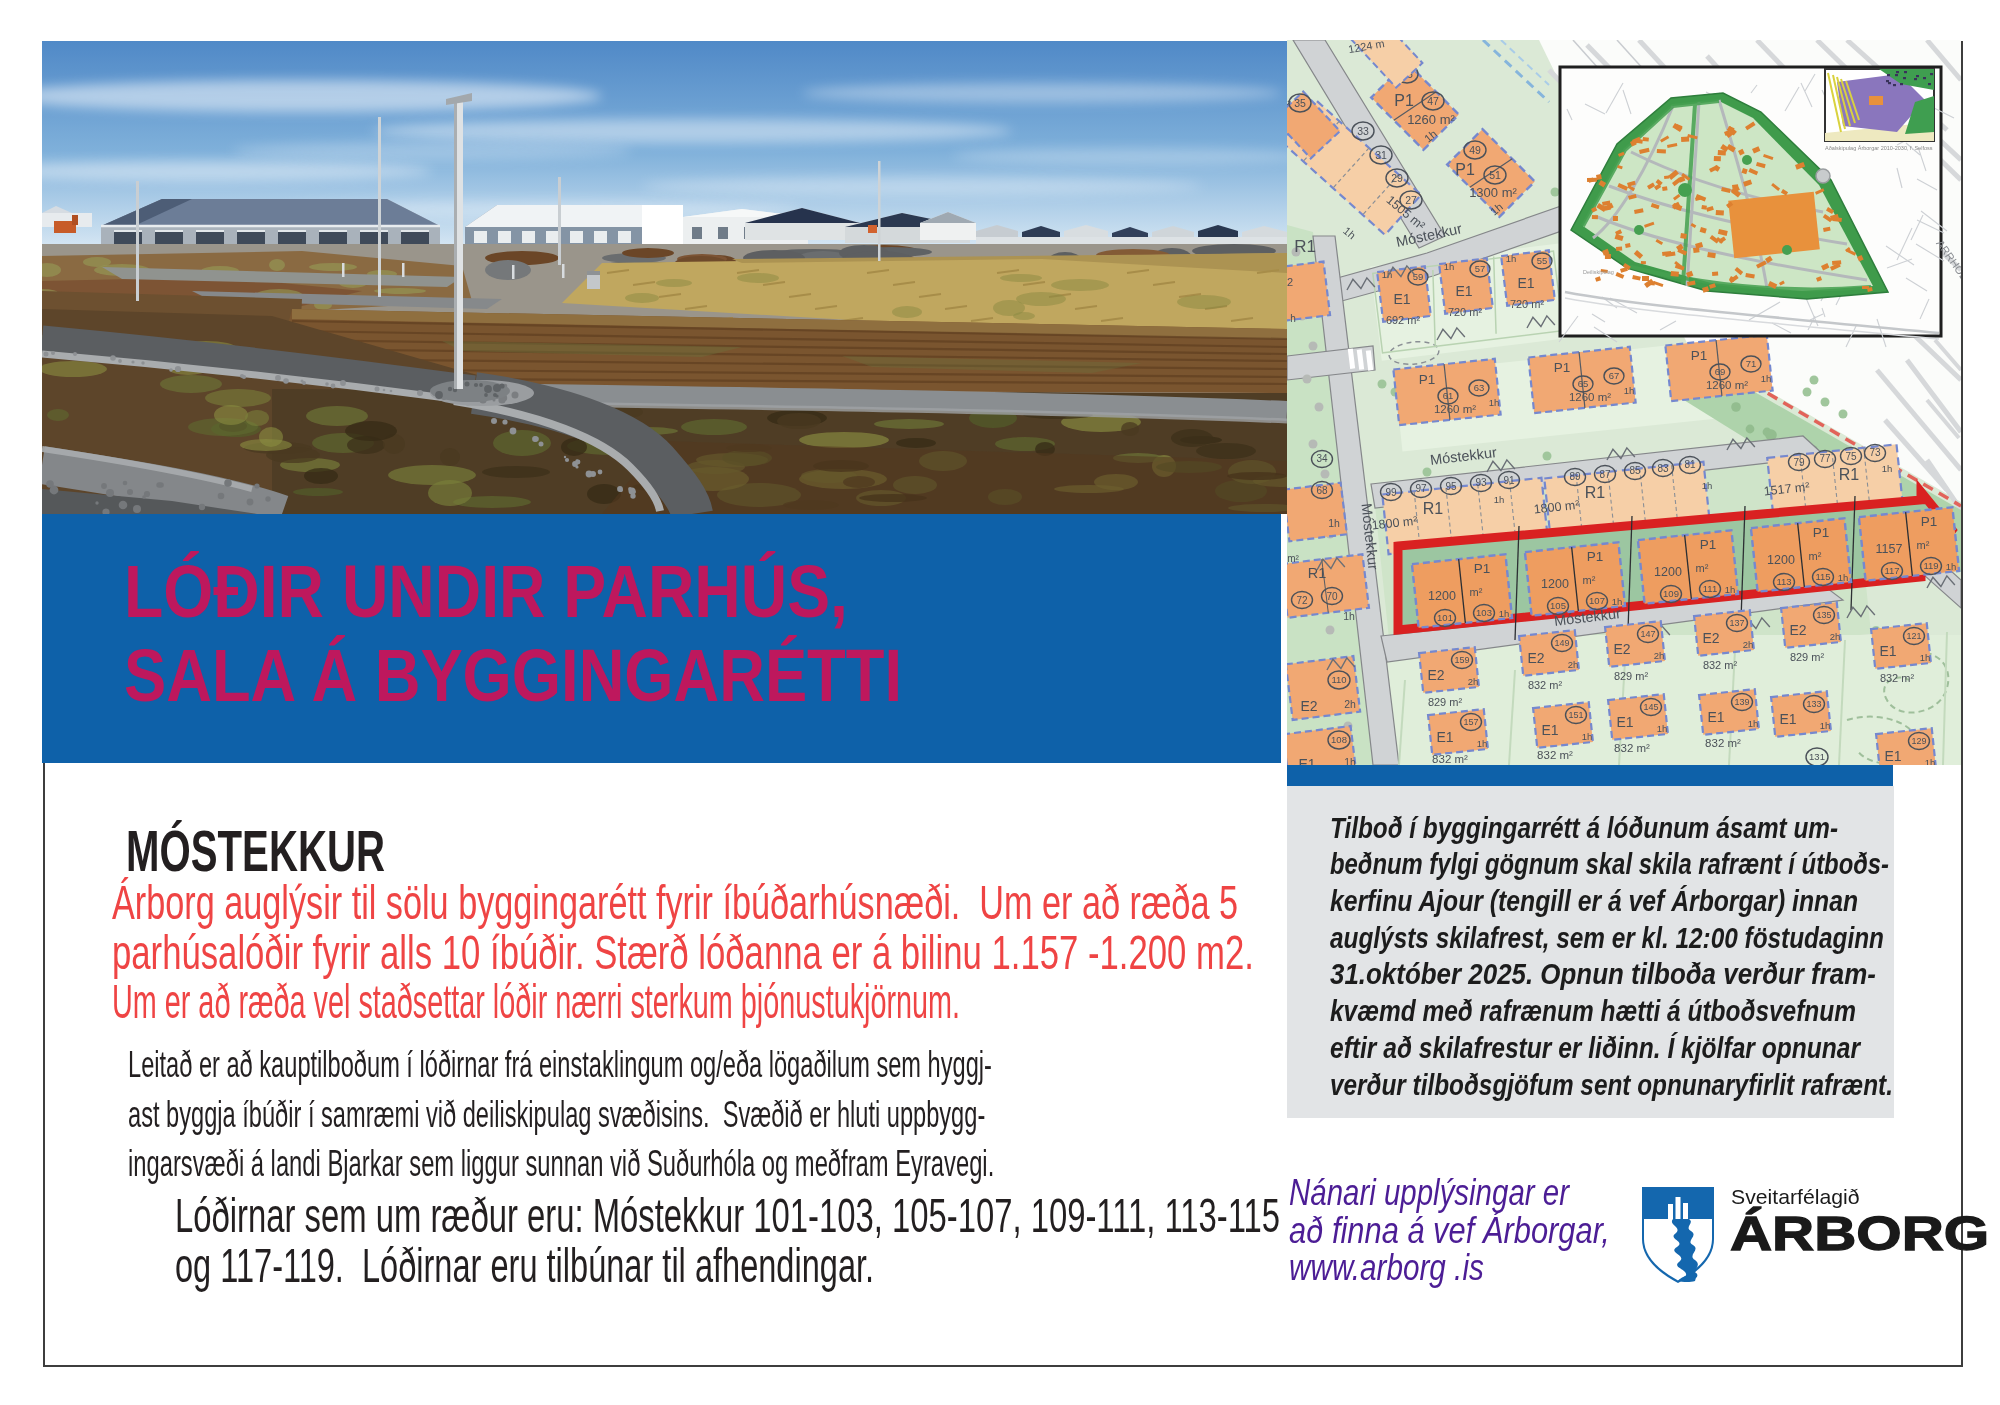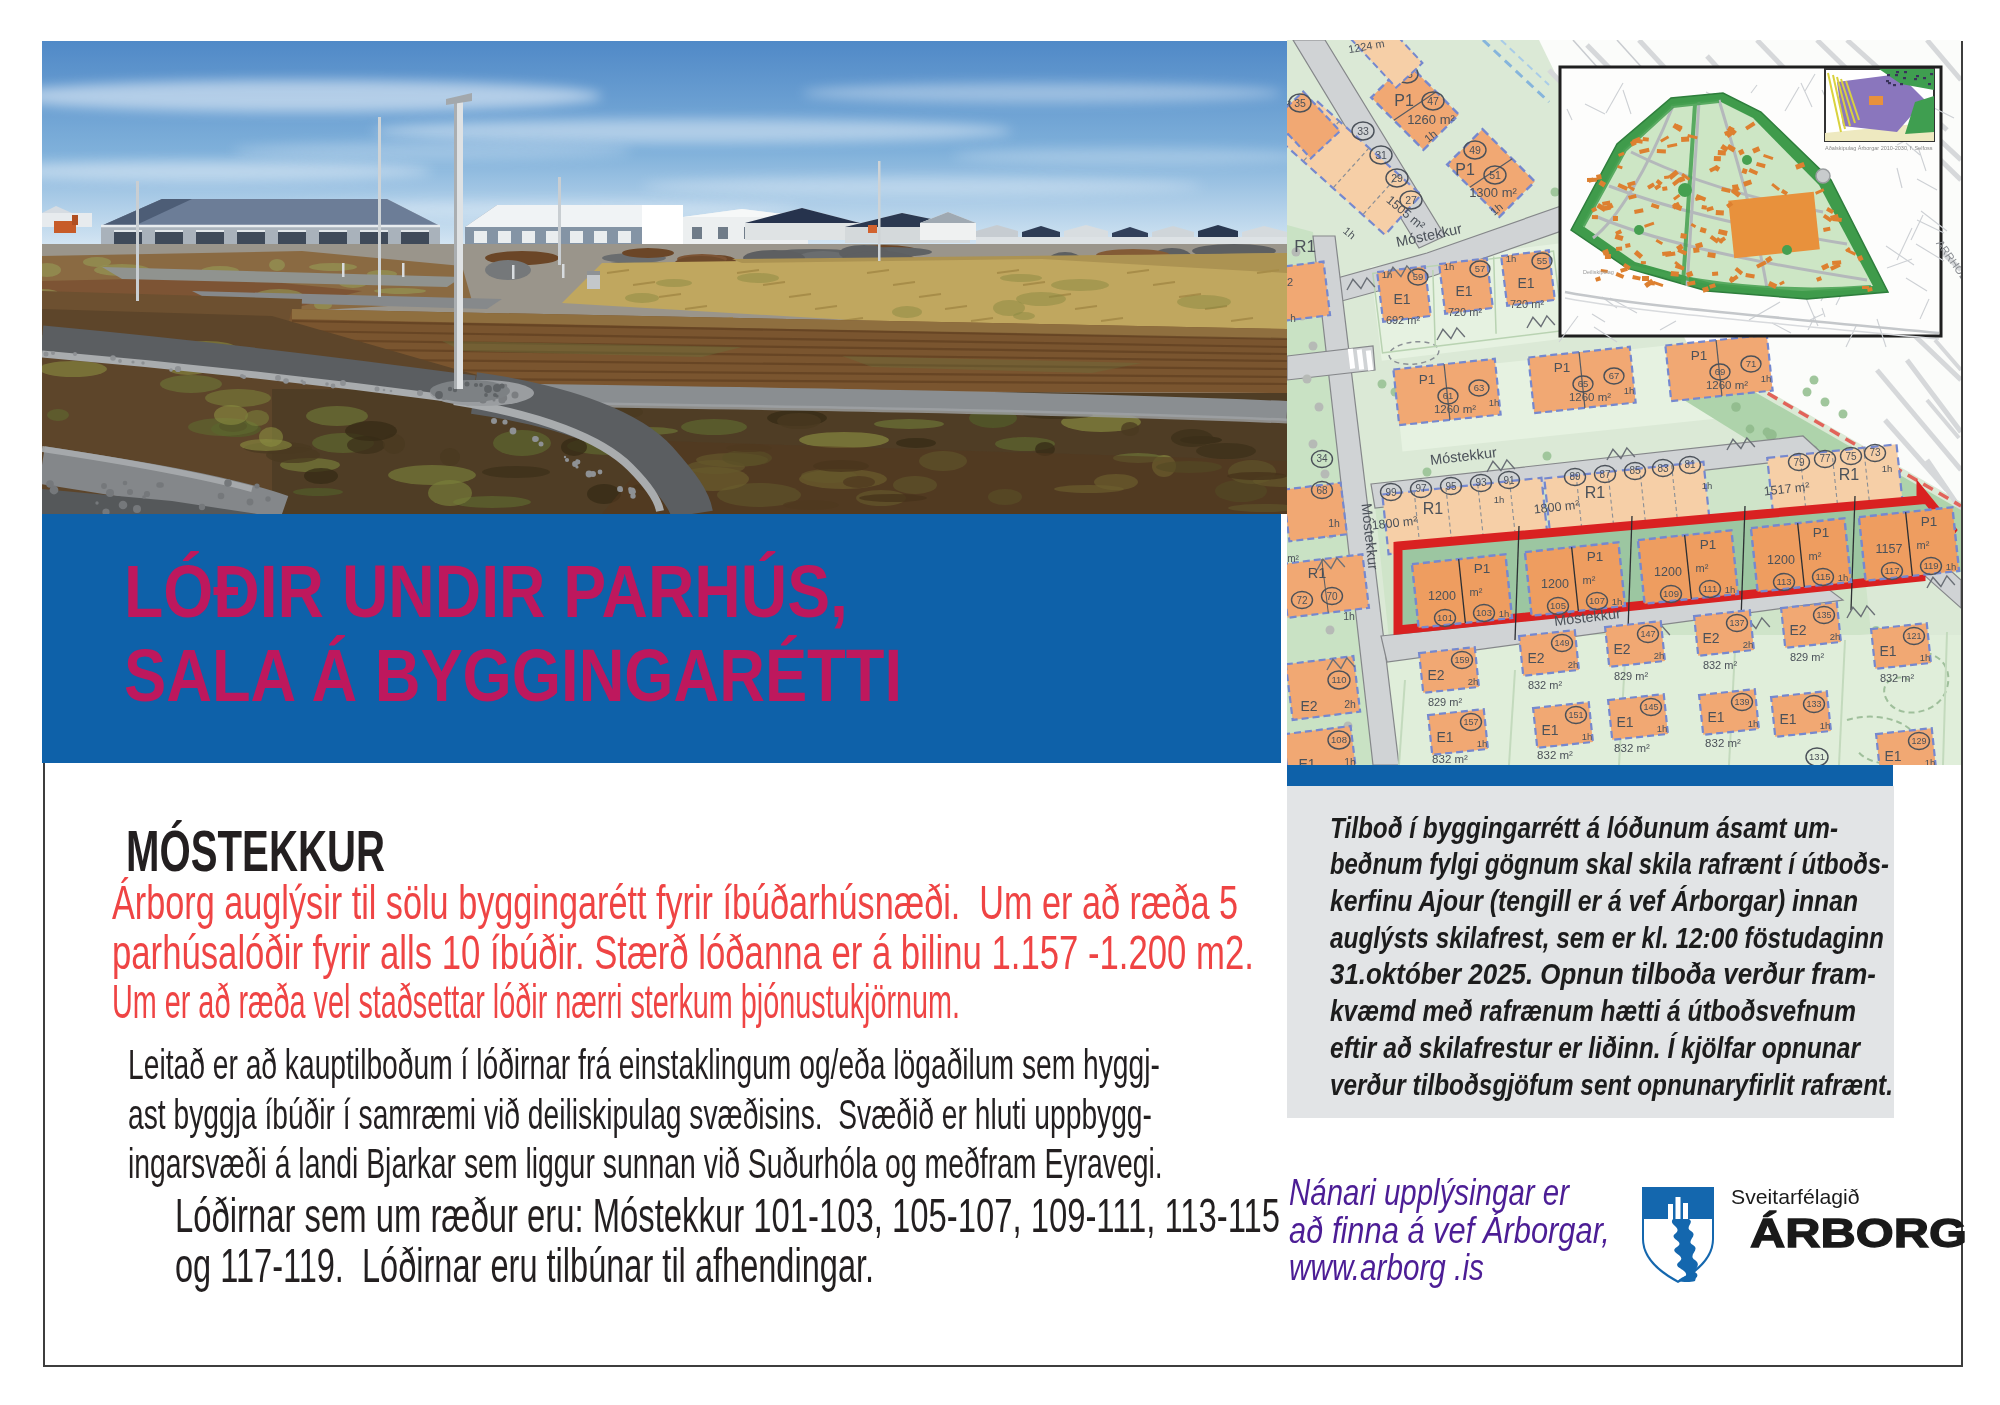--- a/index.html
+++ b/index.html
@@ -1191,21 +1191,21 @@
 <div class="abs" id="heading" style="left:126px;top:822px;font-weight:bold;color:#231f20;font-size:58px;line-height:58px;">
 <span class="sx" id="h1" style="transform:scaleX(0.6928)">MÓSTEKKUR</span>
 </div>
 
 <div class="abs" id="para1" style="left:112px;top:878px;color:#ef4444;font-size:48px;line-height:49.5px;">
 <span class="sx" id="p1a" style="transform:scaleX(0.7129)">Árborg auglýsir til sölu byggingarétt fyrir íbúðarhúsnæði.  Um er að ræða 5</span><br>
 <span class="sx" id="p1b" style="transform:scaleX(0.7229)">parhúsalóðir fyrir alls 10 íbúðir. Stærð lóðanna er á bilinu 1.157 -1.200 m2.</span><br>
 <span class="sx" id="p1c" style="transform:scaleX(0.5998)">Um er að ræða vel staðsettar lóðir nærri sterkum þjónustukjörnum.</span>
 </div>
 
-<div class="abs" id="para2" style="left:128px;top:1040px;color:#231f20;font-size:43px;line-height:49.5px;">
+<div class="abs" id="para2" style="left:128px;top:1040px;color:#231f20;font-size:36px;line-height:49.5px;">
 <span class="sx" id="p2a" style="transform:scaleX(0.6561)">Leitað er að kauptilboðum í lóðirnar frá einstaklingum og/eða lögaðilum sem hyggj-</span><br>
 <span class="sx" id="p2b" style="transform:scaleX(0.6561)">ast byggja íbúðir í samræmi við deiliskipulag svæðisins.  Svæðið er hluti uppbygg-</span><br>
 <span class="sx" id="p2c" style="transform:scaleX(0.6599)">ingarsvæði á landi Bjarkar sem liggur sunnan við Suðurhóla og meðfram Eyravegi.</span>
 </div>
 
 <div class="abs" id="para3" style="left:128px;top:1191px;color:#231f20;font-size:48px;line-height:49.5px;margin-left:47px;">
 <span class="sx" id="p3a" style="transform:scaleX(0.6838)">Lóðirnar sem um ræður eru: Móstekkur 101-103, 105-107, 109-111, 113-115</span><br>
 <span class="sx" id="p3b" style="transform:scaleX(0.6781)">og 117-119.  Lóðirnar eru tilbúnar til afhendingar.</span>
 </div>
 
@@ -1222,15 +1222,15 @@
 <path d="M37,94.5 C45,88 56,86 56,88 L54,95 C48,97 40,96 37,94.5 Z" fill="#1467ae"></path>
 
 <rect x="27" y="18" width="5" height="15" fill="#ffffff"></rect>
 <rect x="34.5" y="11" width="5" height="22" fill="#ffffff"></rect>
 <rect x="42" y="17" width="5" height="16" fill="#ffffff"></rect>
 </svg>
 
 <div class="abs" id="sveit" style="left:1731px;top:1182.6px;color:#1a1a1a;font-size:21px;line-height:27px;">
 <span class="sx" id="sv1" style="transform:scaleX(1.01)">Sveitarfélagið</span>
 </div>
-<div class="abs" id="arborg" style="left:1730px;top:1213px;color:#1a1a1a;font-weight:bold;font-size:41px;line-height:41px;margin-left:20px;-webkit-text-stroke:1.3px #1a1a1a;">
+<div class="abs" id="arborg" style="left:1730px;top:1213px;color:#1a1a1a;font-weight:bold;font-size:49px;line-height:41px;-webkit-text-stroke:1.3px #1a1a1a;">
 <span class="sx" id="ab1" style="transform:scaleX(1.19)">ÁRBORG</span>
 </div>
 
 </body></html>

